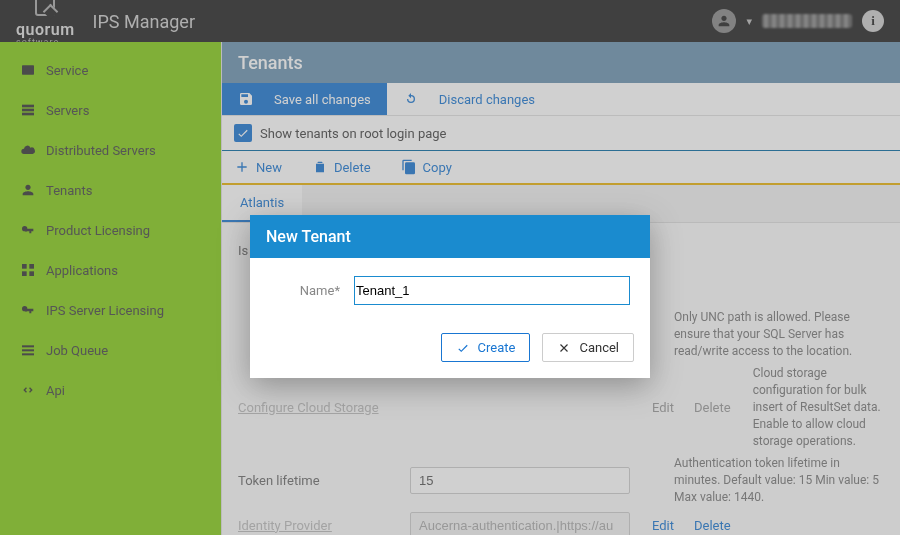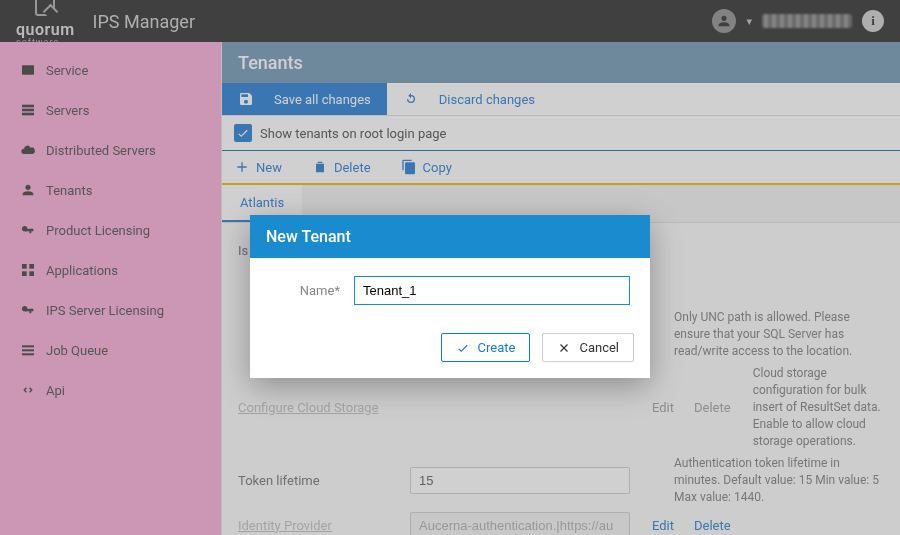--- a/index.html
+++ b/index.html
@@ -16,21 +16,21 @@
   .logo-text .small { font-size: 9px; color: #aaa; letter-spacing: 1px;}
   .app-title { font-size: 18px; color: #ccc; font-weight: 400; }
   .topbar-right { margin-left: auto; display: flex; align-items: center; gap: 10px; color: #bbb; }
   .avatar { width: 24px; height: 24px; border-radius: 50%; background: #888; display:flex; align-items:center; justify-content:center;}
   .avatar svg { width:16px; height:16px; fill:#222;}
   .username-blur { width: 90px; height: 14px; background: repeating-linear-gradient(90deg,#555,#999 4px,#555 8px); border-radius: 3px; filter: blur(1px);}
   .info-icon { width: 22px; height: 22px; border-radius: 50%; background: #ccc; color: #222; display: flex; align-items:center; justify-content:center; font-weight: bold; font-family: serif;}
 
   
   .shell { display: flex; height: calc(535px - 42px); }
-  .sidebar { width: 222px; background: #f9a8d4; border-right: 1px solid #e0e0e0; padding-top: 8px; }
+  .sidebar { width: 222px; background: #84cc16; border-right: 1px solid #e0e0e0; padding-top: 8px; }
   .sidebar-item { display: flex; align-items: center; gap: 10px; padding: 12px 20px; color: #444; cursor: pointer; font-size: 13px; }
   .sidebar-item .icn { width: 16px; height: 16px; display:flex; align-items:center; justify-content:center; color:#333;}
   .sidebar-item svg { width:16px; height:16px; fill: currentColor; }
 
   .main { flex: 1; background: #fafafa; display: flex; flex-direction: column; overflow: hidden; }
   .page-header { background: #6a92b0; color: #fff; padding: 10px 16px; font-size: 18px; font-weight: 500; }
 
   .action-row { display: flex; background: #fff; border-bottom: 1px solid #e0e0e0; }
   .action-btn { display: flex; align-items: center; gap: 20px; padding: 8px 16px; font-size: 13px; cursor: pointer; }
   .action-btn.primary { background: #1976d2; color: #fff; }
@@ -58,21 +58,21 @@
   .form-row .links { display:flex; gap:20px; margin-left: 10px;}
   .form-row .links span { color:#1976d2; cursor:pointer;}
   .form-row .help { flex:1; font-size:12px; color:#777; margin-left: 10px; line-height:1.4; }
 
   
   .overlay { position: absolute; inset: 0; background: rgba(120,120,120,0.35); display:flex; align-items:flex-start; justify-content:center; padding-top: 215px;}
   .modal { width: 400px; background: #fff; box-shadow: 0 8px 30px rgba(0,0,0,0.3); }
   .modal-head { background: #1a8bcf; color:#fff; padding: 12px 16px; font-size: 16px; font-weight: 500;}
   .modal-body { padding: 18px 20px; display:flex; align-items:center; gap: 14px;}
   .modal-body label { color:#888; font-size:13px; width: 70px; text-align: right;}
-  .modal-body input { flex:1; border: 1.5px solid #1a8bcf; padding: 6px 8px; font-size:13px; outline:none;}
+  .modal-body input { flex:1; border: 1.5px solid #1a8bcf; padding: 6px 1px; font-size:13px; outline:none;}
   .modal-foot { padding: 10px 16px 16px; display:flex; justify-content:flex-end; gap: 12px; }
   .mbtn { display:flex; align-items:center; gap:8px; border:1px solid #ccc; padding: 6px 14px; font-size:13px; cursor:pointer; background:#fff; border-radius: 2px;}
   .mbtn.create { color:#1976d2; border-color:#1976d2;}
   .mbtn svg { width:14px; height:14px; fill: currentColor;}
 </style>
 </head>
 <body>
 
 <div class="topbar">
   <div class="logo">

